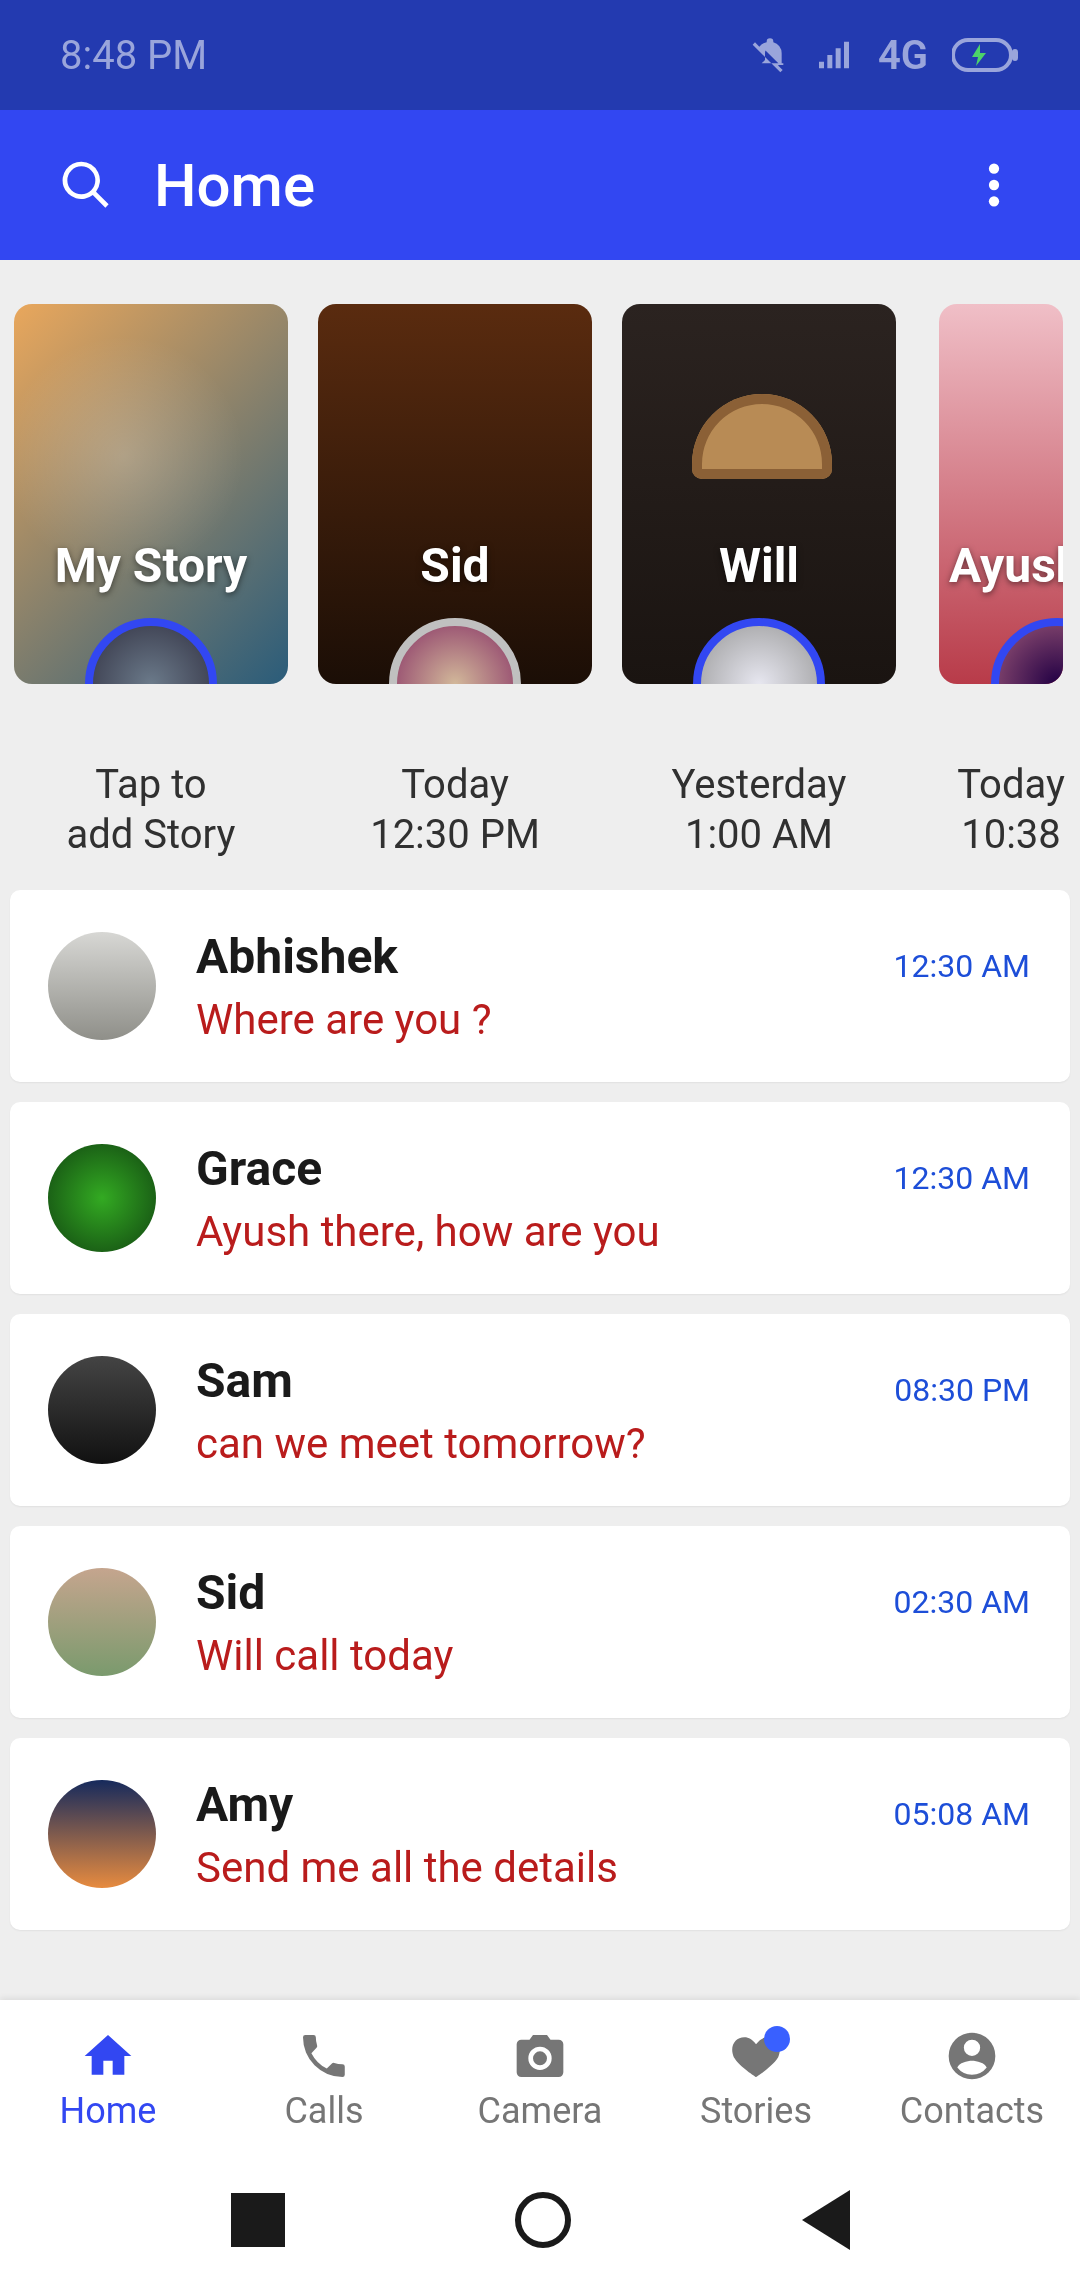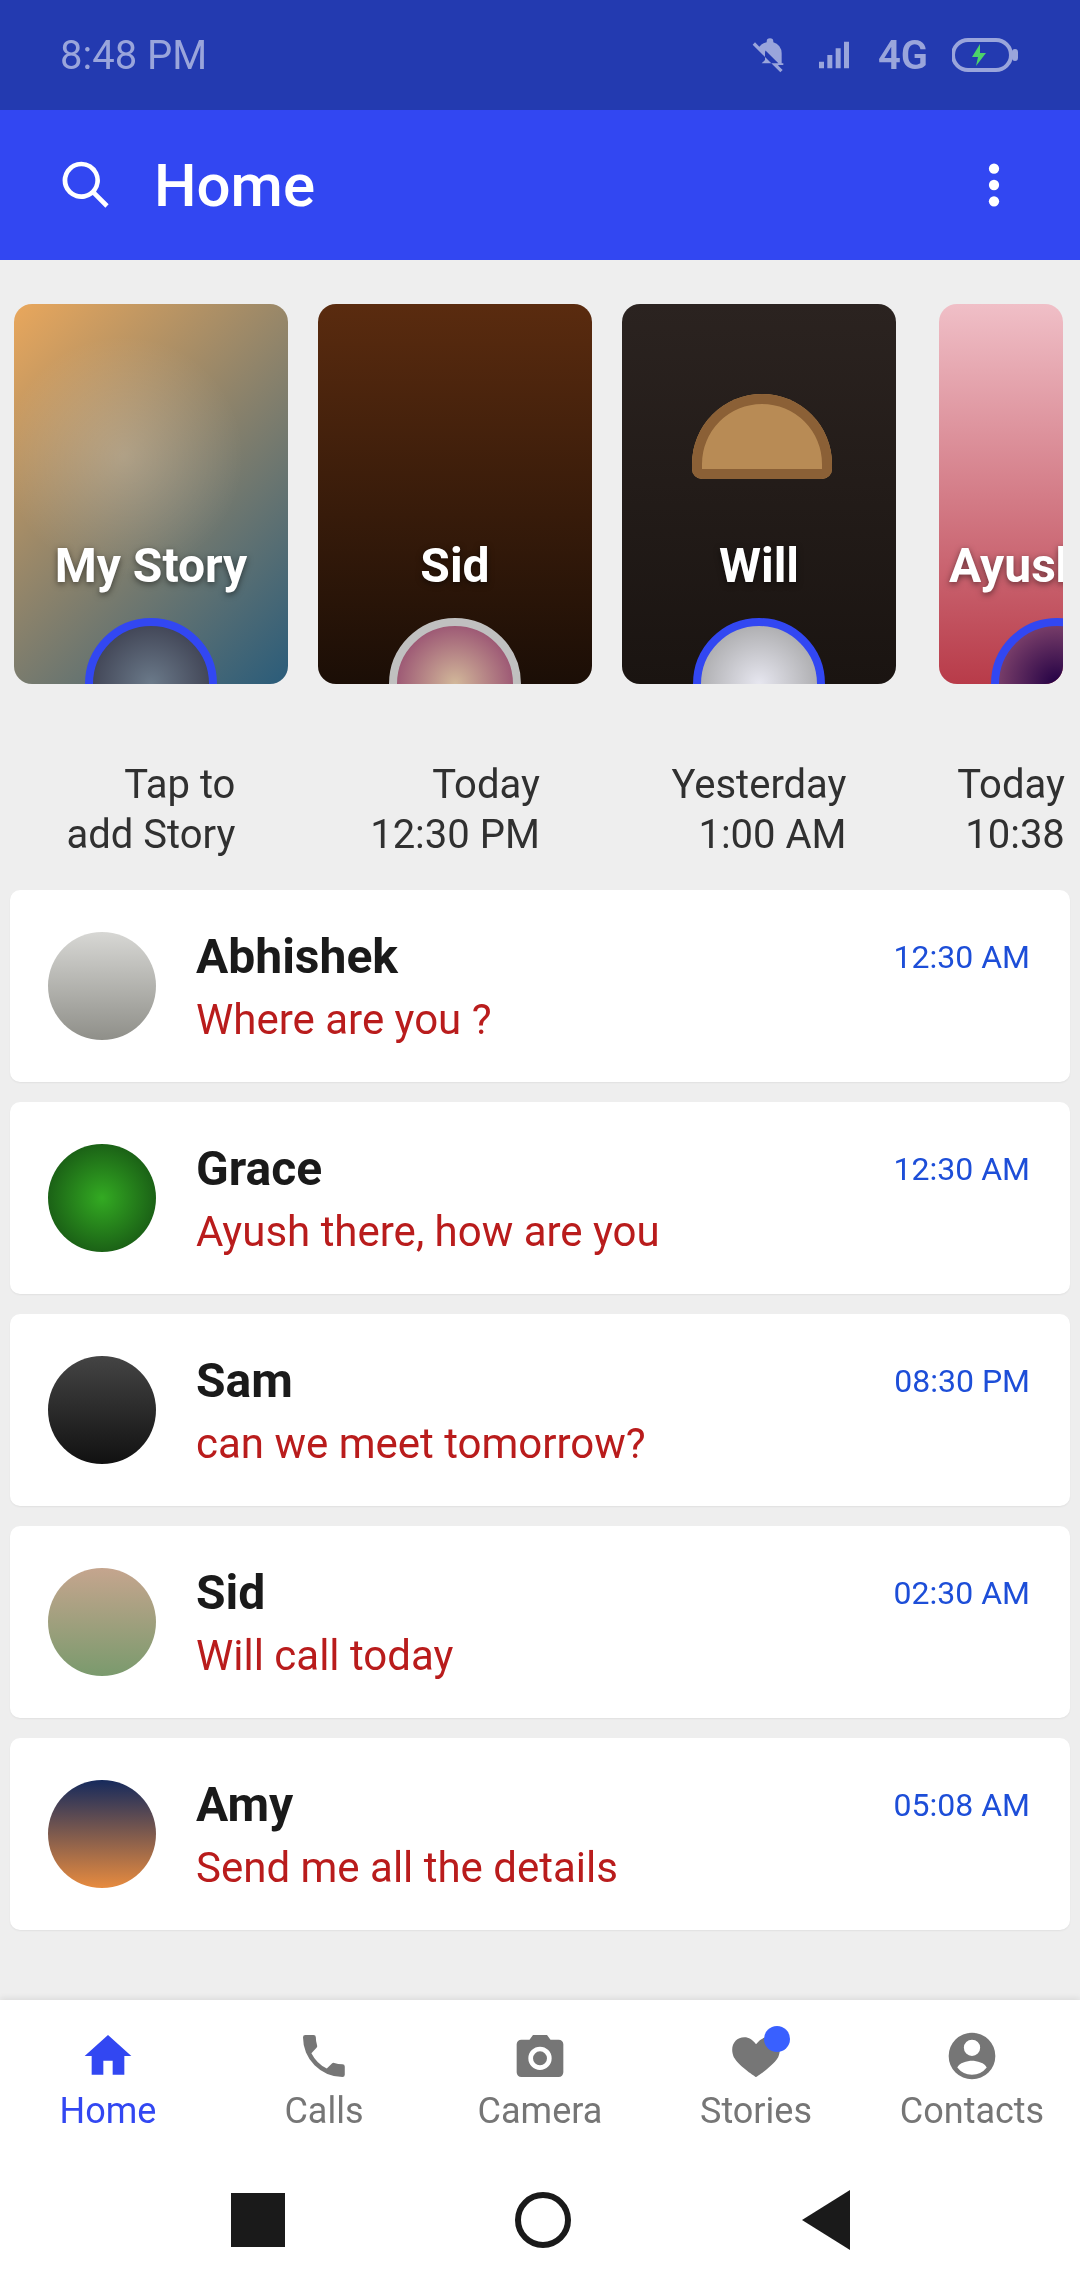--- a/index.html
+++ b/index.html
@@ -38,21 +38,21 @@
   .story-img-label {
     position:absolute; bottom:90px; left:0; right:0; text-align:center;
     color:#fff; font-size:48px; font-weight:700; text-shadow:0 2px 6px rgba(0,0,0,.5);
   }
   .story-avatar {
     width:132px; height:132px; border-radius:50%; border:8px solid #3247f2;
     background:#ccc; position:absolute; bottom:-66px; left:50%; transform:translateX(-50%);
   }
   .story-avatar.noring { border-color:#c0c0c0; }
   .story-caption {
-    margin-top:76px; text-align:right; color:#303030; font-size:40px; line-height:1.25;
+    margin-top:76px; text-align:center; color:#303030; font-size:40px; line-height:1.25;
   }
 
   
   .ph-mystory { background: linear-gradient(135deg,#e9a75c,#2a5c7a);}
   .ph-sid     { background: linear-gradient(180deg,#5a2b0f,#1b0e06);}
   .ph-akash   { background: linear-gradient(180deg,#2b2320,#1a1411);}
   .ph-ayush   { background: linear-gradient(180deg,#f0bfc7,#b83b49);}
   .ph-mystory::after{content:'';position:absolute;inset:0;background:radial-gradient(120px 120px at 40% 40%, #fff3, transparent);}
   .ph-akash::after{content:'';position:absolute;top:90px;left:70px;width:140px;height:85px;border-radius:70px 70px 10px 10px;background:#b88b55;box-shadow:0 0 0 10px #8b6036 inset;}
   .av1{background:radial-gradient(#6b7a8a,#334);}
@@ -71,21 +71,21 @@
   }
   .chat-avatar {
     width:108px; height:108px; border-radius:50%; background:#bbb; flex:0 0 108px;
   }
   .ca1{background:linear-gradient(#d7d7d4,#8f8f89);}
   .ca2{background:radial-gradient(#3a2,#141);}
   .ca3{background:linear-gradient(#444,#111);}
   .ca4{background:linear-gradient(#c5a58e,#7a9a6d);}
   .ca5{background:linear-gradient(#162a5c,#e78b3f);}
   .chat-body { flex:1; min-width:0; }
-  .chat-row1 { display:flex; justify-content:space-between; align-items:center; }
+  .chat-row1 { display:flex; justify-content:space-between; align-items:flex-end; }
   .chat-name { font-size:48px; font-weight:700; color:#1a1a1a; }
   .chat-time { font-size:32px; color:#1d4ed8; }
   .chat-msg  { font-size:42px; color:#b91c1c; margin-top:10px; }
 
   
   .bottom-nav {
     position:absolute; left:0; right:0; bottom:120px; height:160px;
     background:#fff; display:flex; box-shadow:0 -2px 6px rgba(0,0,0,.08);
   }
   .nav-item {

